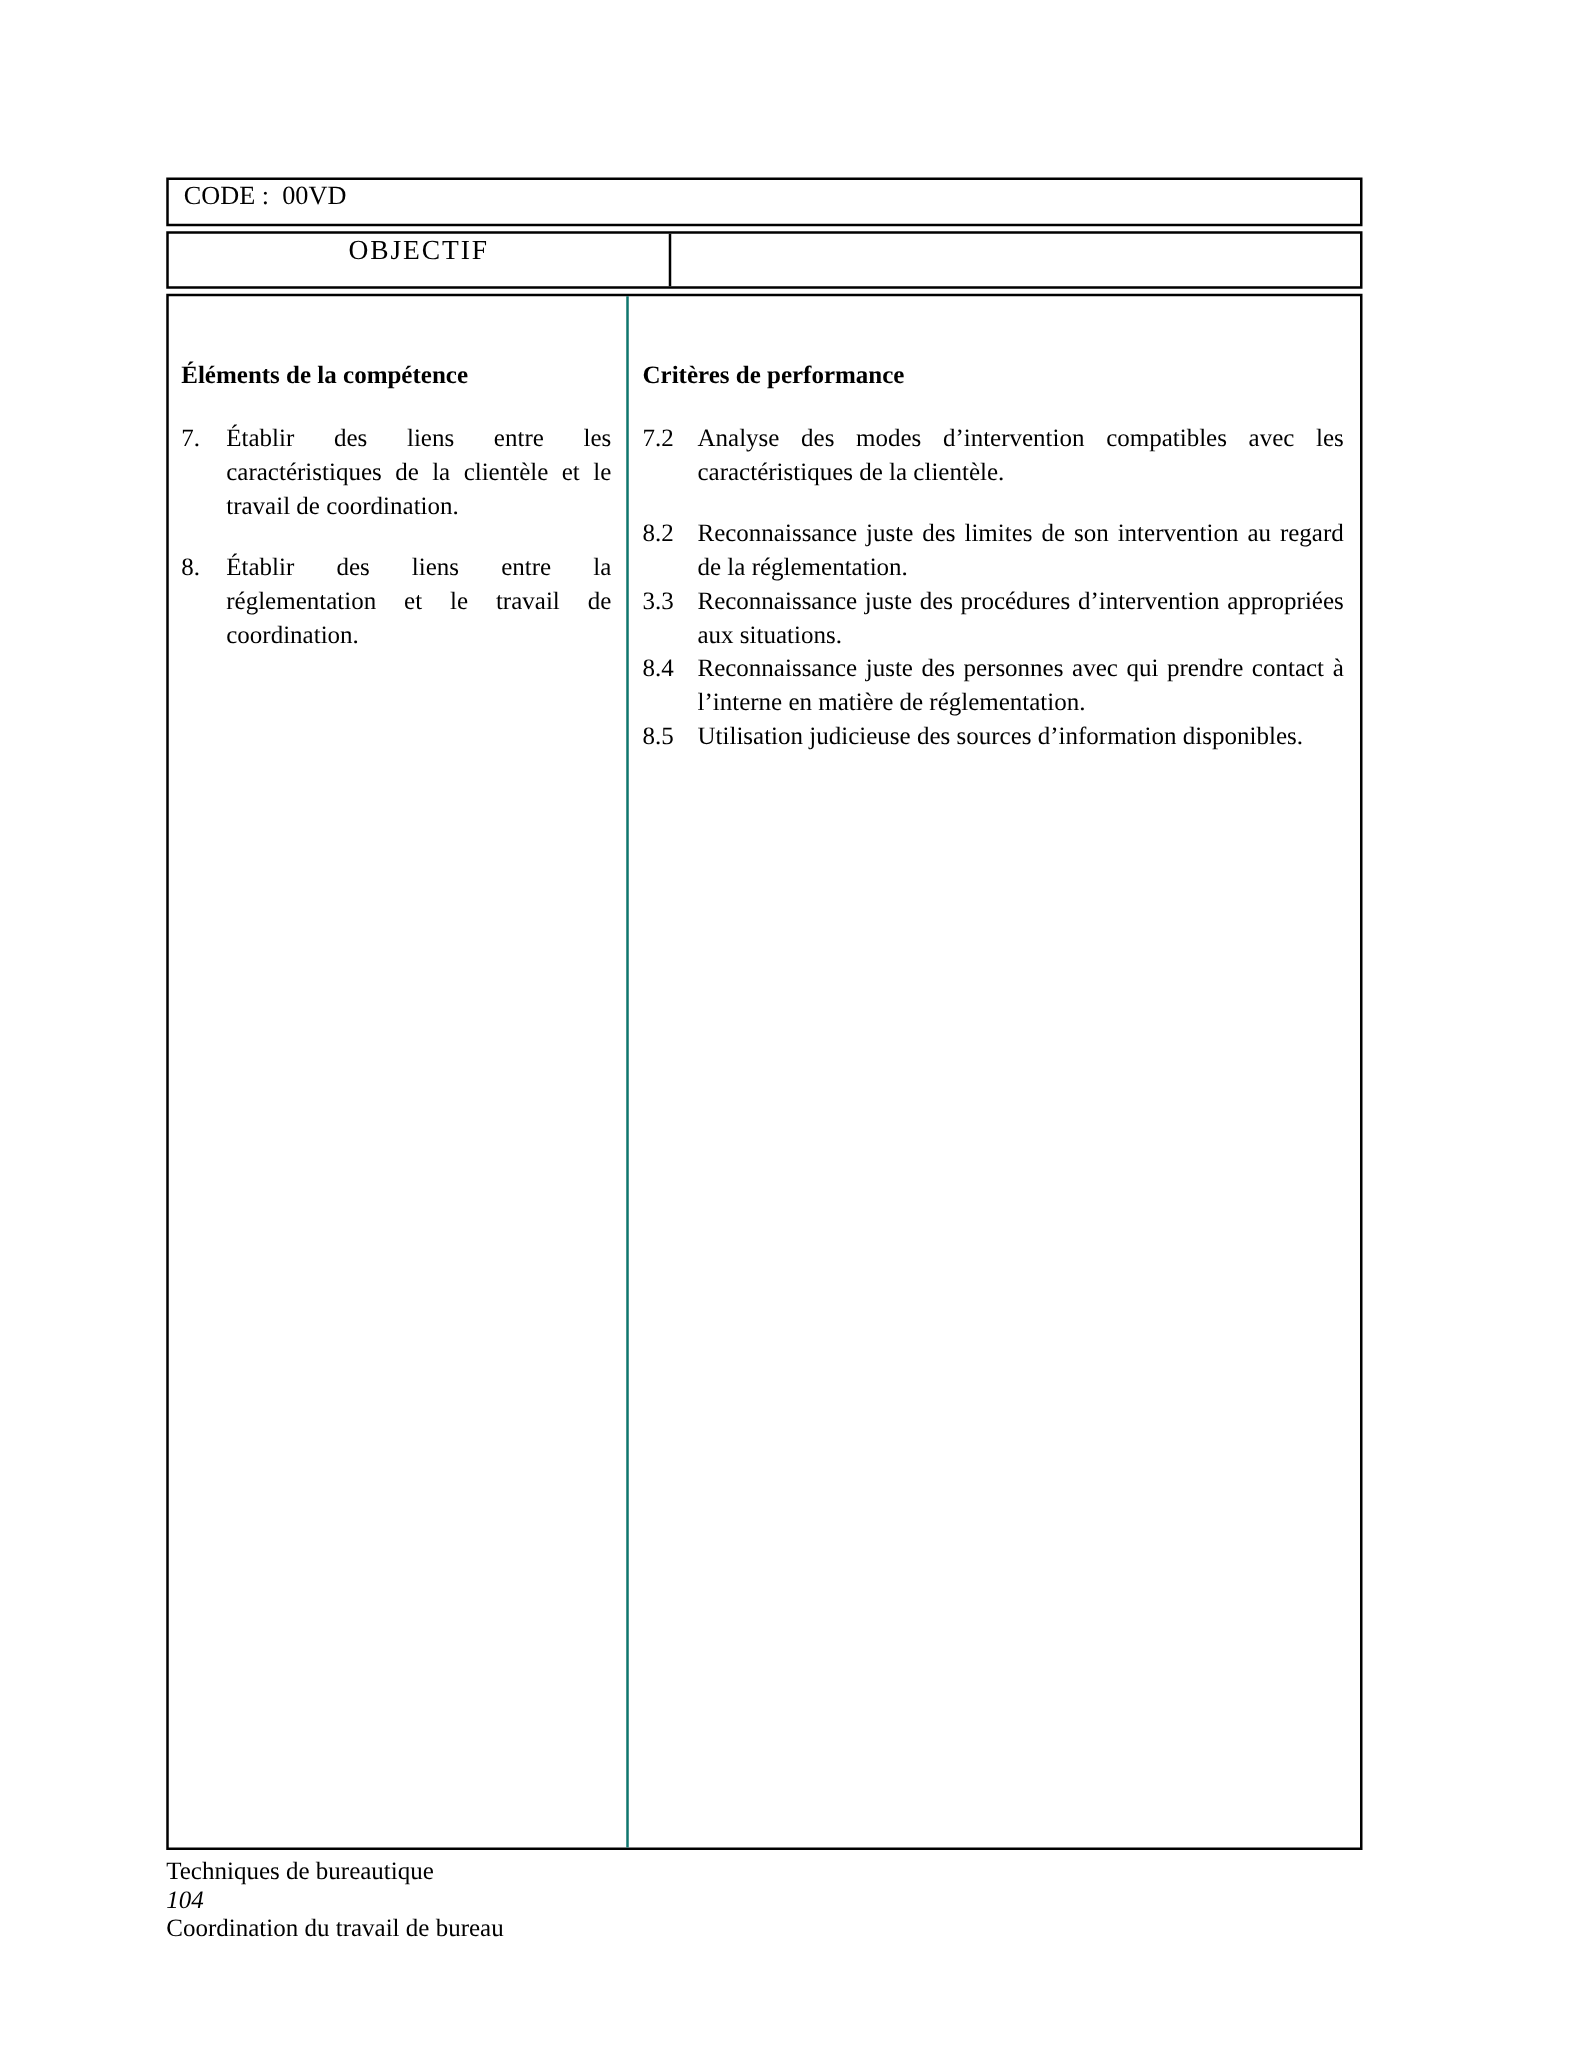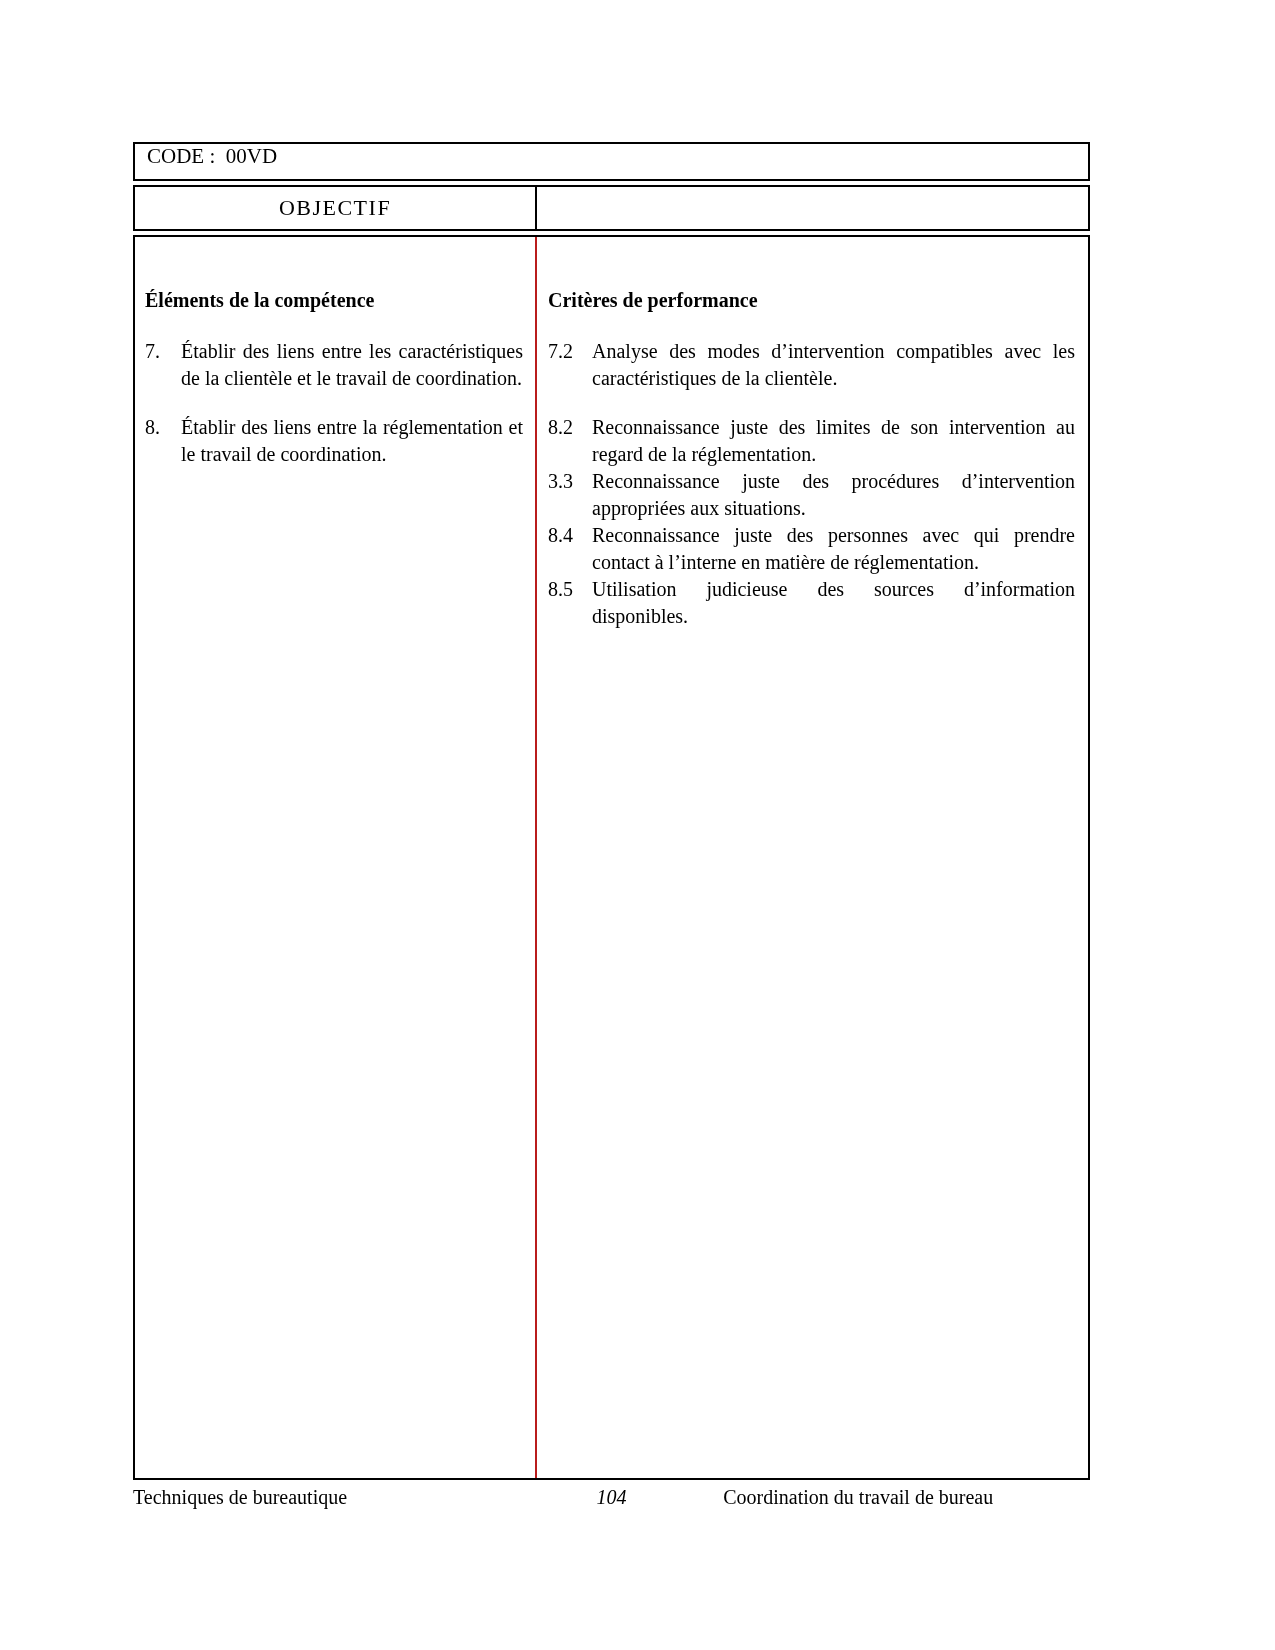--- a/index.html
+++ b/index.html
@@ -33,39 +33,38 @@
   
   .header-row {
     position: absolute;
     left: 133px; top: 185px;
     width: 957px; height: 46px;
     border: 2px solid #000;
     display: flex;
   }
   .header-cell {
     display: flex;
-    align-items: center;
     justify-content: center;
     font-size: 22px;
     letter-spacing: 1.5px;
   }
   .header-cell.left { width: 402px; border-right: 2px solid #000; }
   .header-cell.right { flex: 1; }
   
   .body-box {
     position: absolute;
     left: 133px; top: 235px;
     width: 957px; height: 1245px;
     border: 2px solid #000;
     display: flex;
   }
   .col { font-size: 20px; line-height: 27px; }
   .col.left {
-    width: 402px;
-    border-right: 2px solid #b91c1c;
+    width: 368px;
+    border-right: 2px solid #0f766e;
     padding: 50px 12px 0 10px;
   }
   .col.right {
     flex: 1;
     padding: 50px 13px 0 11px;
   }
   .col-heading {
     font-weight: bold;
     font-size: 20px;
     margin-bottom: 24px;
@@ -78,20 +77,21 @@
   .group { margin-bottom: 22px; }
   .group .item { margin-bottom: 0; }
   
   .footer {
     position: absolute;
     left: 133px; top: 1486px;
     width: 957px;
     display: flex;
     align-items: baseline;
     font-size: 20px;
+    flex-direction: column;
   }
   .f-left { flex: 1; text-align: left; }
   .f-center { flex: 0 0 auto; text-align: right; font-style: italic; }
   .f-right { flex: 1; text-align: center; }
 </style>
 </head>
 <body>
 
 <div class="page">
 

